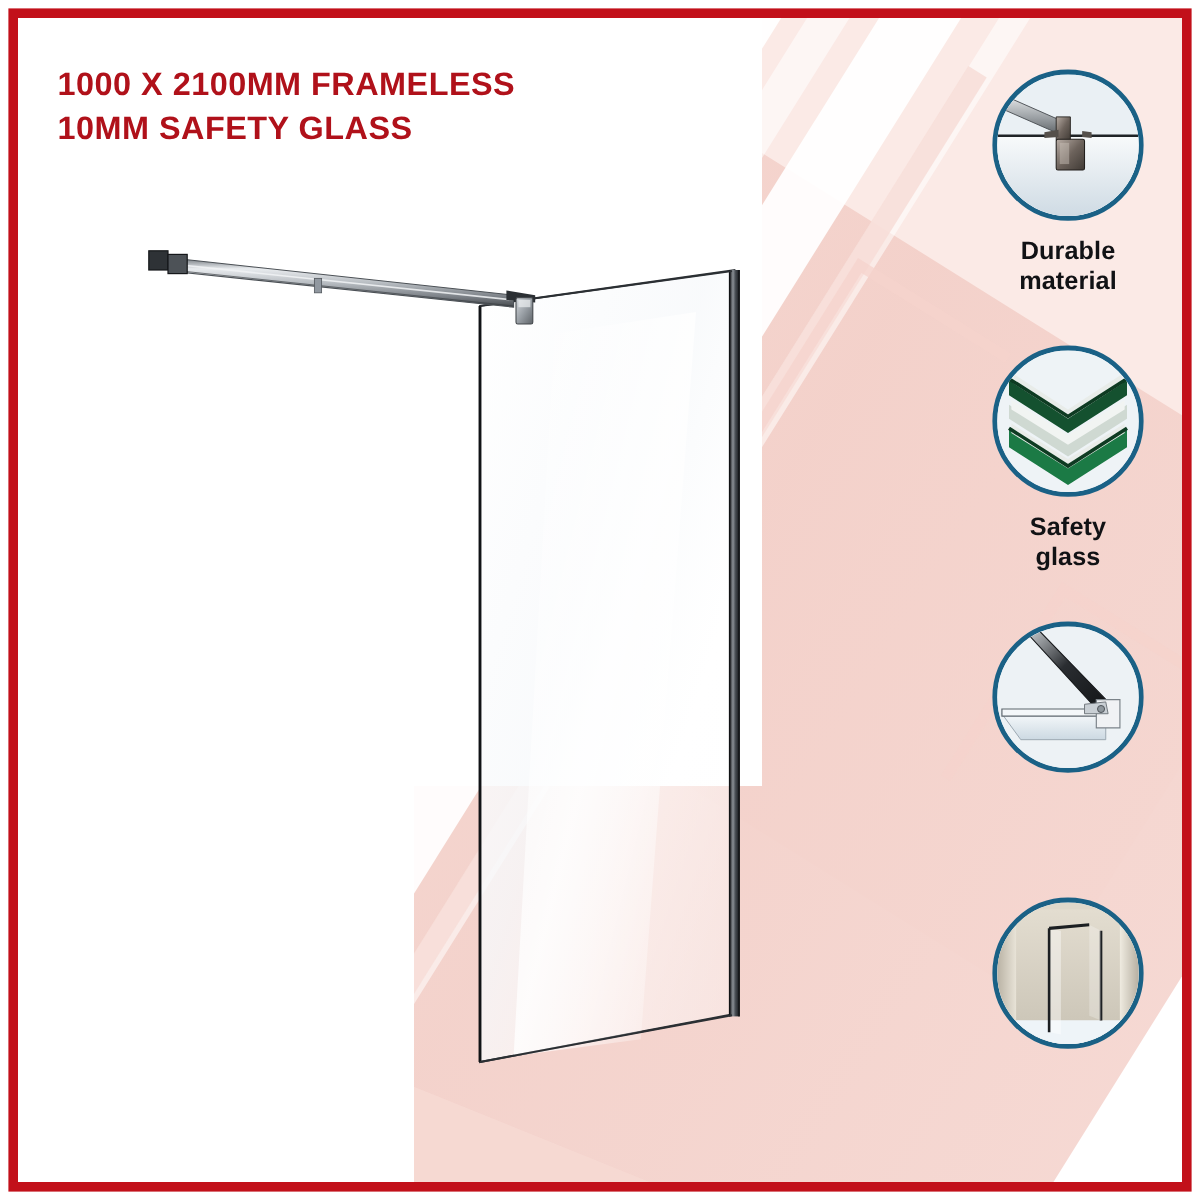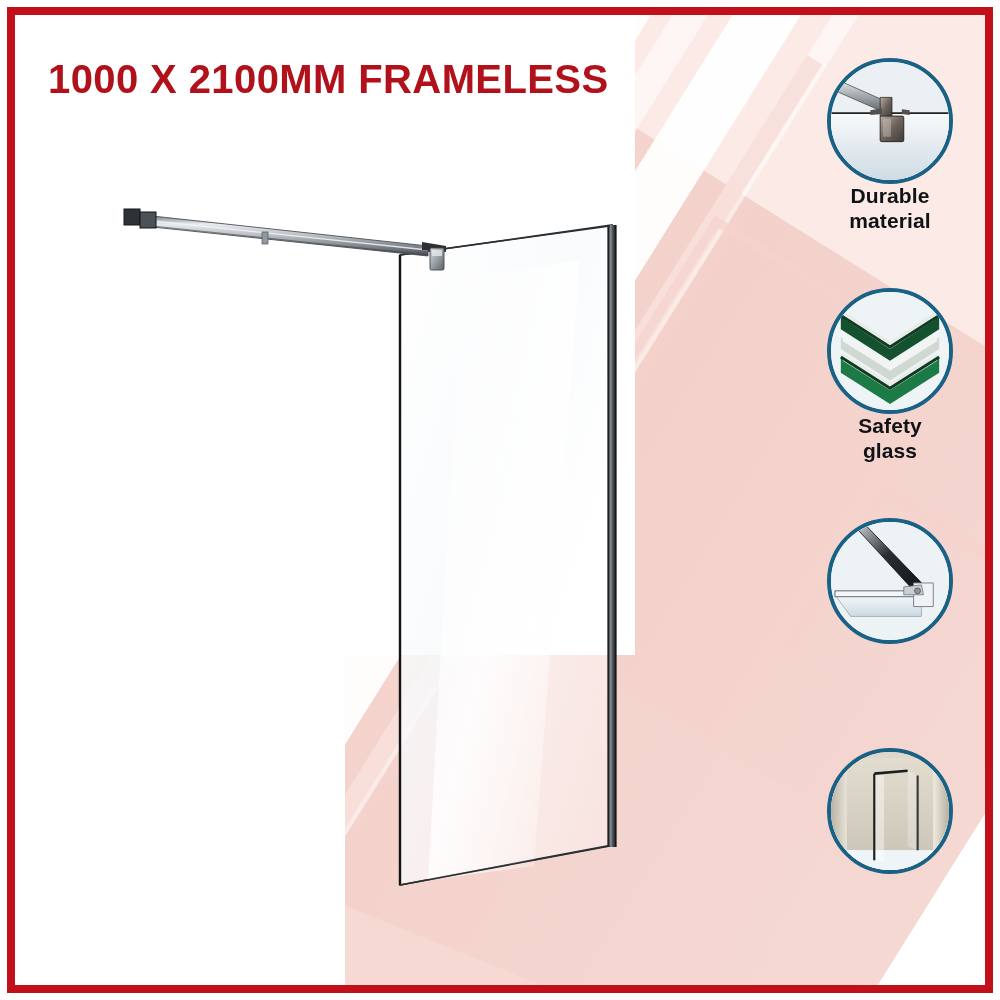--- a/index.html
+++ b/index.html
@@ -105,21 +105,21 @@
     background: #ffffff;
   }
 
   
   .headline {
     position: absolute;
     left: 48px; top: 52px;
     width: 600px;
     z-index: 20;
     color: #b0111a;
-    font-size: 40px;
+    font-size: 27px;
     line-height: 1.38;
     font-weight: bold;
     letter-spacing: .4px;
     text-transform: uppercase;
   }
   .headline .ln { display: block; white-space: nowrap; }
 
   
   .product {
     position: absolute;
@@ -149,20 +149,21 @@
   .f-circle {
     width: 126px; height: 126px;
     border-radius: 50%;
     border: 4px solid #1a6186;
     overflow: hidden;
     position: relative;
     background: #eef2f5;
   }
   .f-circle svg { display:block; width:100%; height:100%; }
   .f-label {
+    margin-top: 14px;
     text-align: center;
     color: #111215;
     font-size: 21px;
     font-weight: bold;
     line-height: 1.18;
     letter-spacing: .1px;
   }
 </style>
 </head>
 <body>
@@ -192,20 +193,21 @@
     <div class="chev" style="left:330px; top:560px; width:150px; height:200px;"></div>
     <div class="chev" style="left:700px; top:200px; width:150px; height:210px;"></div>
     <div class="chev" style="left:870px; top:470px; width:130px; height:190px;"></div>
 
     <div class="bg-clear-left"></div>
     <div class="bg-clear-mid"></div>
   </div>
 
   <div class="headline">
     <span class="ln">1000 x 2100mm Frameless</span>
+    <span class="ln">10mm Safety Glass</span>
   </div>
 
   <div class="product">
     <svg viewBox="0 0 560 740" xmlns="http://www.w3.org/2000/svg" aria-hidden="true">
       <defs>
         <linearGradient id="glassFace" x1="0" y1="0" x2="1" y2="1">
           <stop offset="0" stop-color="#ffffff" stop-opacity="0.92"></stop>
           <stop offset="0.45" stop-color="#f7f9fb" stop-opacity="0.80"></stop>
           <stop offset="0.70" stop-color="#ffffff" stop-opacity="0.55"></stop>
           <stop offset="1" stop-color="#fdfdfe" stop-opacity="0.35"></stop>

